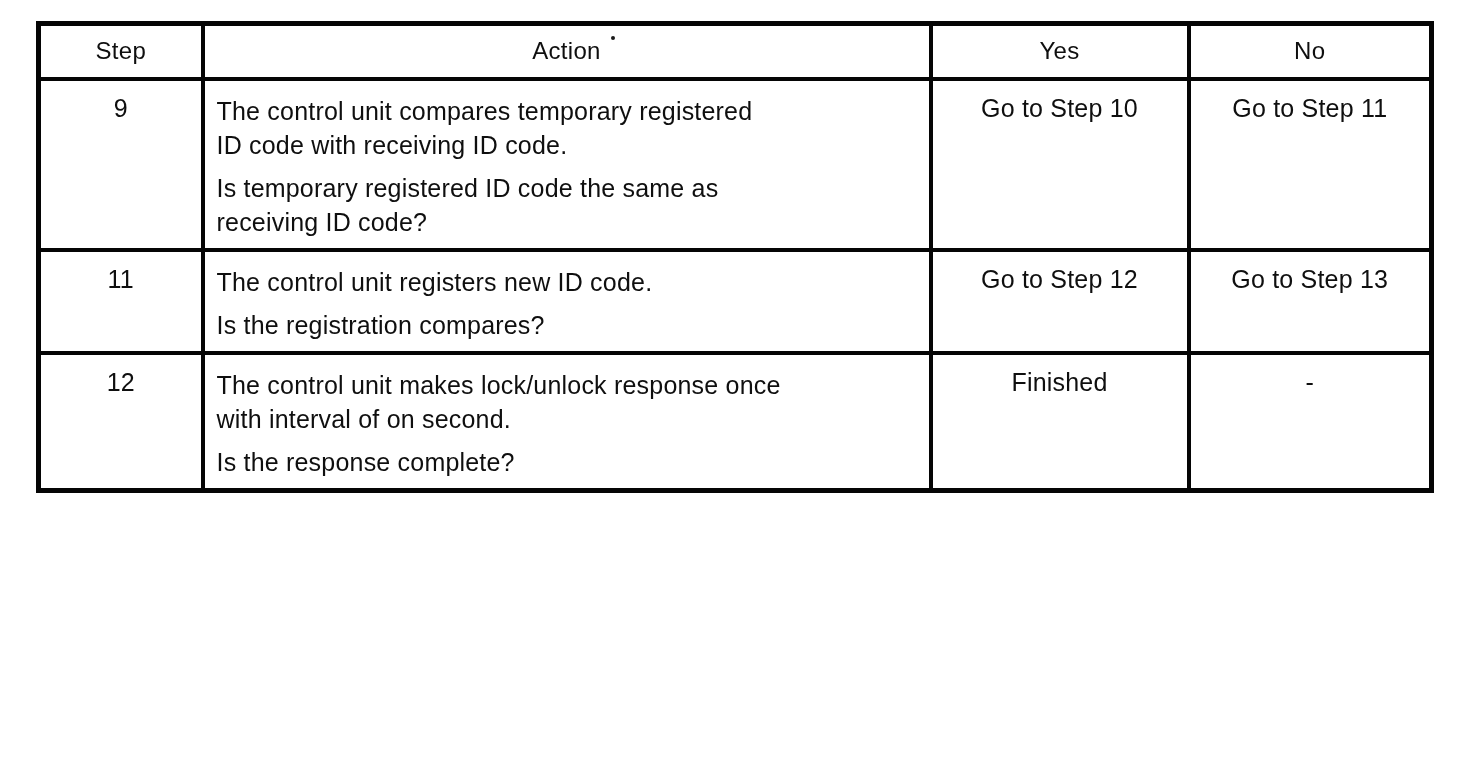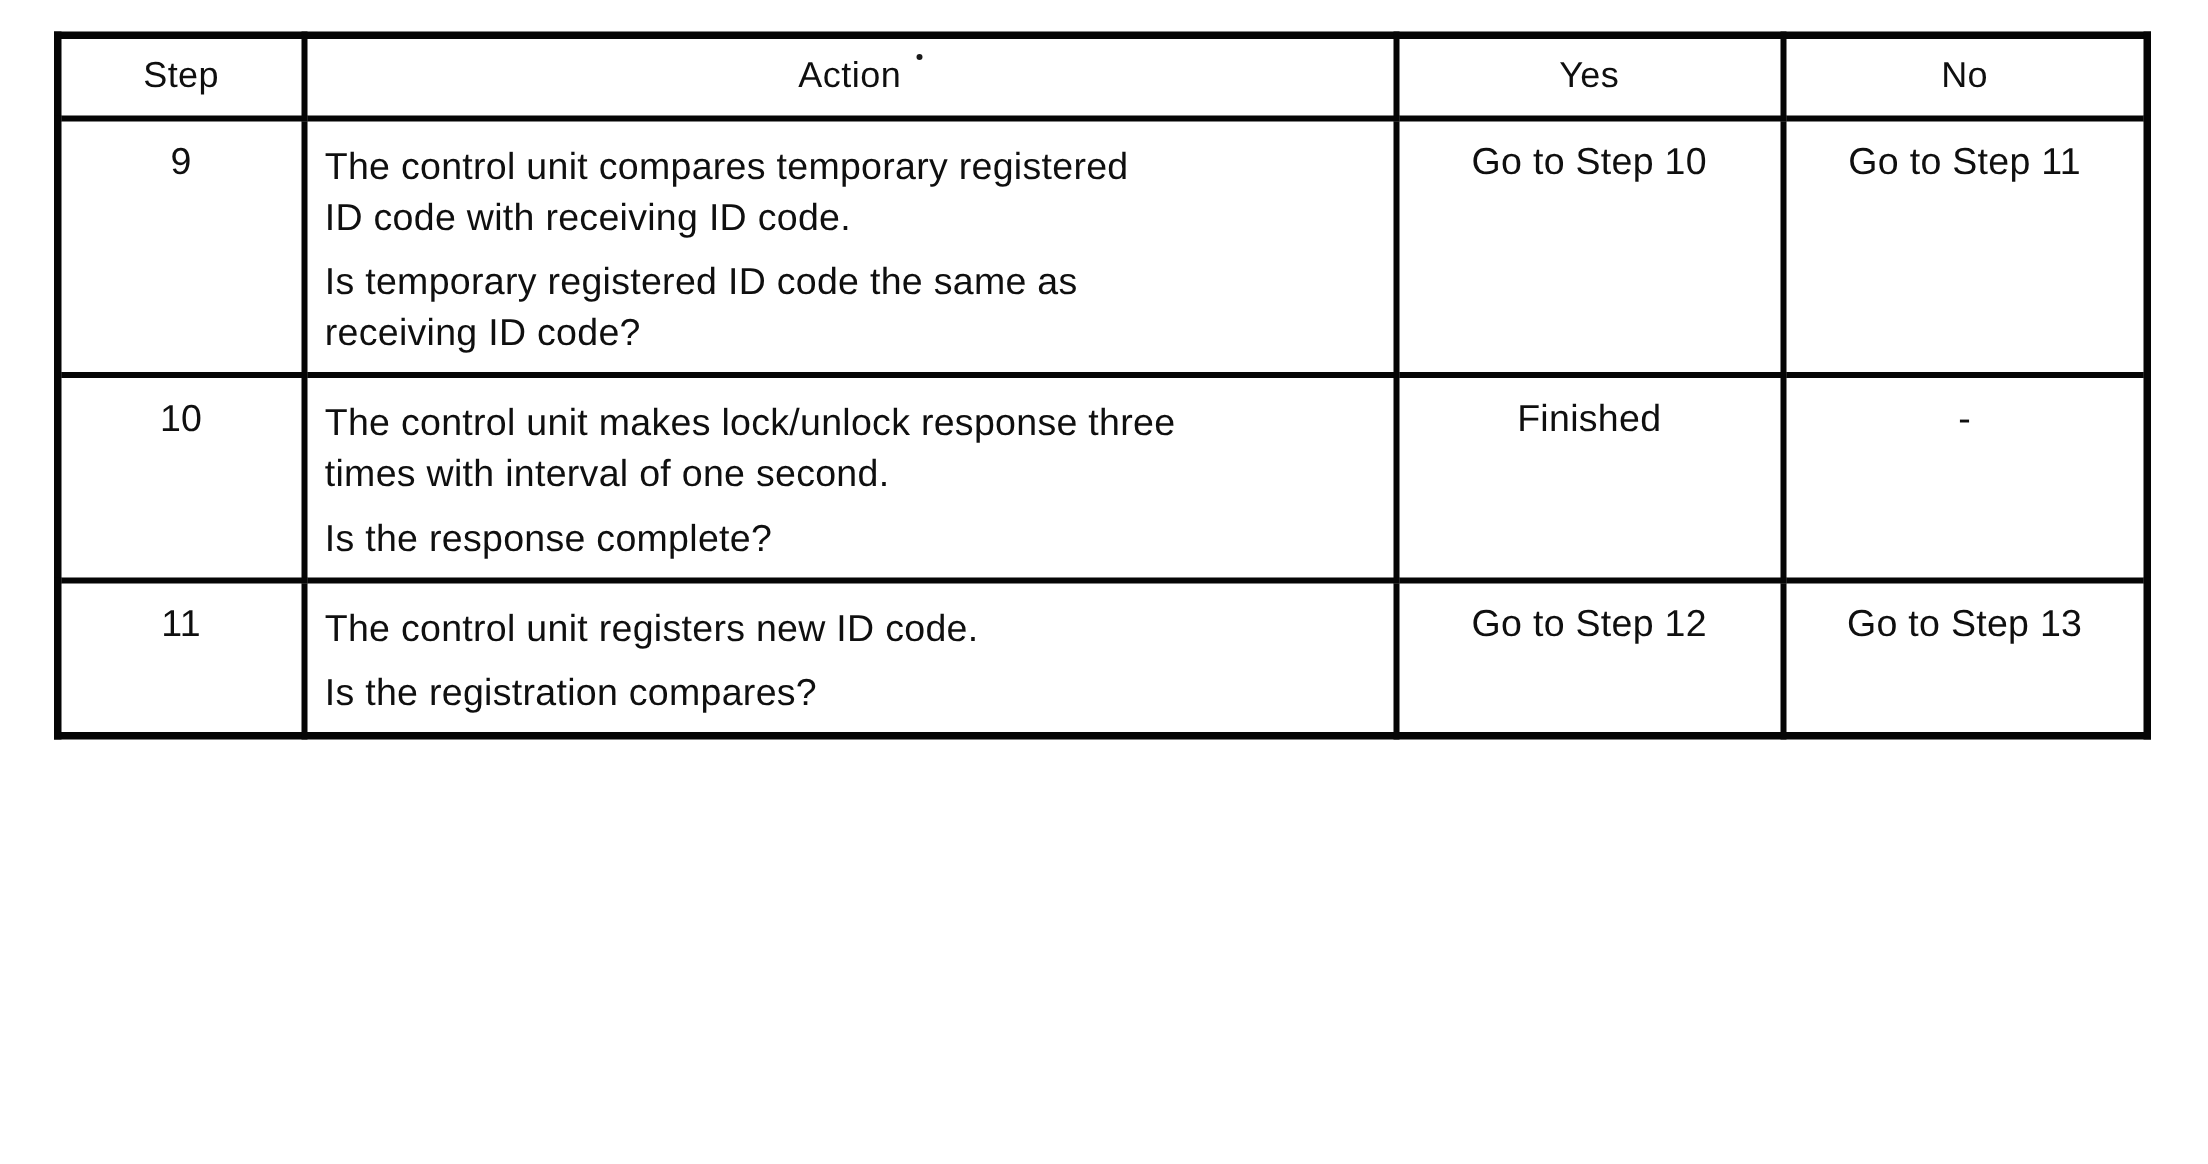--- a/index.html
+++ b/index.html
@@ -101,34 +101,34 @@
         <td class="step-cell">9</td>
         <td class="action-cell">
           <p class="para">The control unit compares temporary registered
 ID code with receiving ID code.</p>
           <p class="para">Is temporary registered ID code the same as
 receiving ID code?</p>
         </td>
         <td class="yes-cell">Go to Step 10</td>
         <td class="no-cell">Go to Step 11</td>
       </tr>
-      <tr class="r1">
-        <td class="step-cell">10</td>
-        <td class="action-cell">
-          <p class="para">The control unit makes lock/unlock response three
-times with interval of one second.</p>
-          <p class="para">Is the response complete?</p>
-        </td>
-        <td class="yes-cell">Finished</td>
-        <td class="no-cell">-</td>
-      </tr>
       <tr class="r2">
         <td class="step-cell">11</td>
         <td class="action-cell">
           <p class="para">The control unit registers new ID code.</p>
           <p class="para">Is the registration compares?</p>
         </td>
         <td class="yes-cell">Go to Step 12</td>
         <td class="no-cell">Go to Step 13</td>
       </tr>
+      <tr class="r3">
+        <td class="step-cell">12</td>
+        <td class="action-cell">
+          <p class="para">The control unit makes lock/unlock response once
+with interval of on second.</p>
+          <p class="para">Is the response complete?</p>
+        </td>
+        <td class="yes-cell">Finished</td>
+        <td class="no-cell">-</td>
+      </tr>
     </tbody>
   </table>
 </div>
 
 </body></html>

